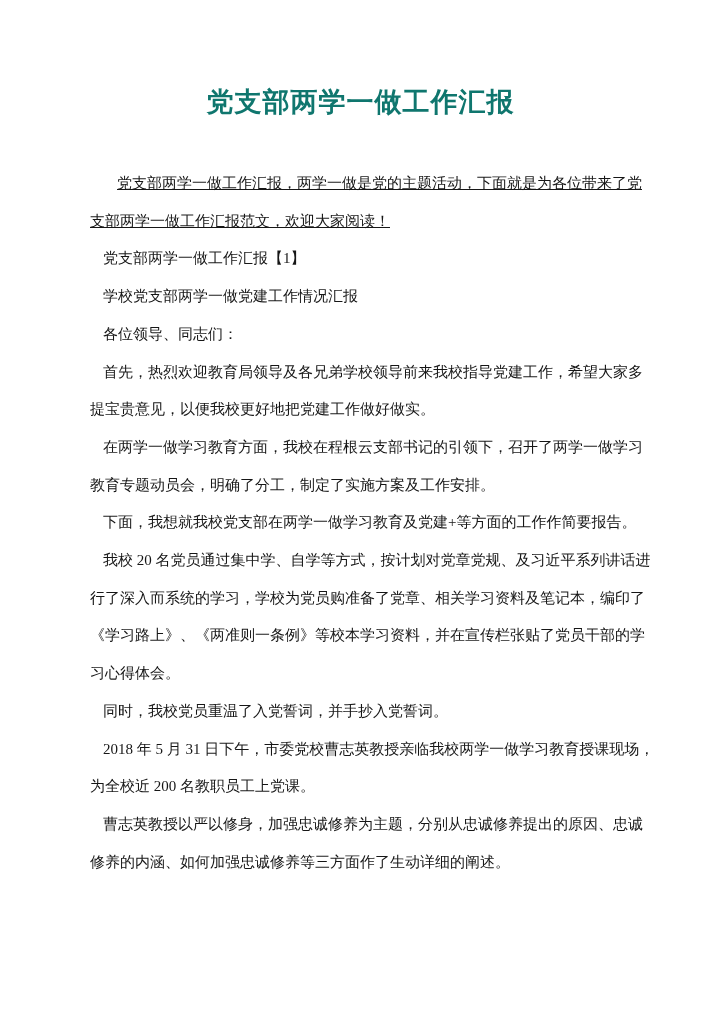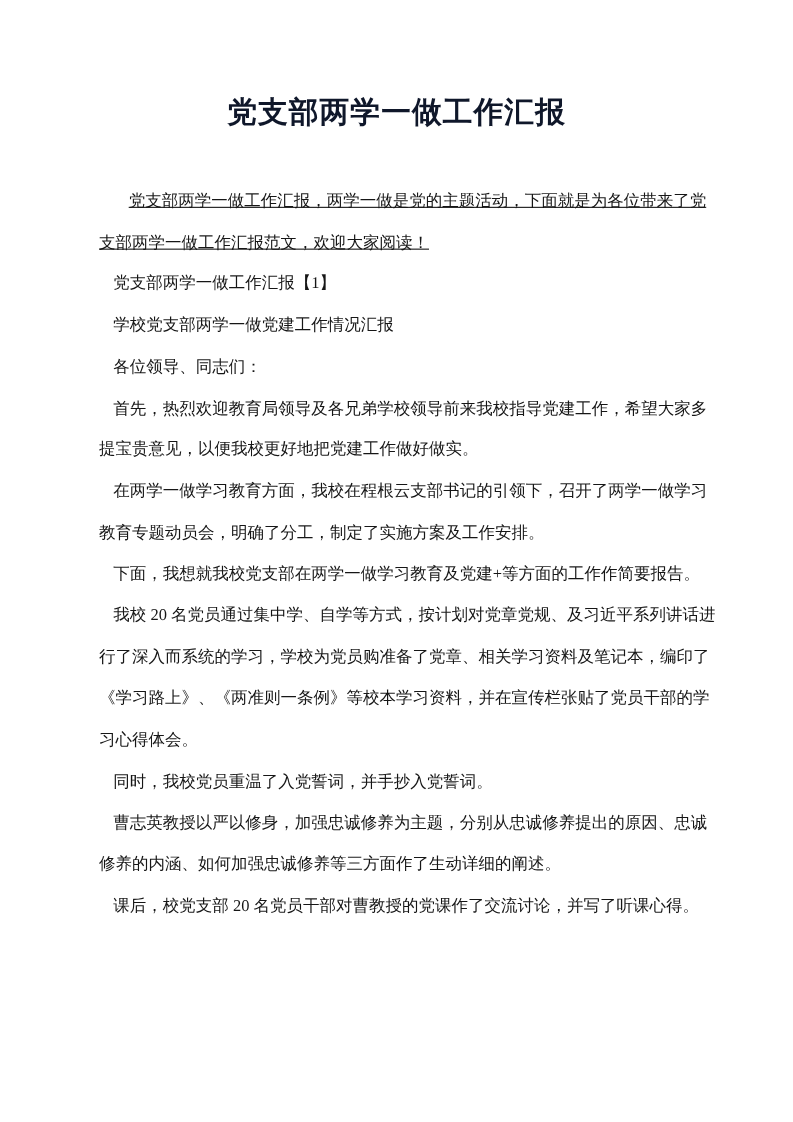--- a/index.html
+++ b/index.html
@@ -19,21 +19,21 @@
     width: 721px;
     height: 1020px;
     background: #ffffff;
   }
   .doc-title {
     margin: 84px 0 0 0;
     text-align: center;
     font-size: 27px;
     font-weight: 700;
     line-height: 36px;
-    color: #0f172a;
+    color: #0f766e;
     letter-spacing: 1px;
   }
   .content {
     margin: 45px 66px 0 90px; 
     font-size: 15px;
     line-height: 37.7px;
     text-align: left;
   }
   .content p {
     margin: 0;
@@ -56,17 +56,17 @@
   <div class="content">
     <p class="indent-lg">党支部两学一做工作汇报，两学一做是党的主题活动，下面就是为各位带来了党支部两学一做工作汇报范文，欢迎大家阅读！</p>
     <p>党支部两学一做工作汇报【1】</p>
     <p>学校党支部两学一做党建工作情况汇报</p>
     <p>各位领导、同志们：</p>
     <p>首先，热烈欢迎教育局领导及各兄弟学校领导前来我校指导党建工作，希望大家多提宝贵意见，以便我校更好地把党建工作做好做实。</p>
     <p>在两学一做学习教育方面，我校在程根云支部书记的引领下，召开了两学一做学习教育专题动员会，明确了分工，制定了实施方案及工作安排。</p>
     <p>下面，我想就我校党支部在两学一做学习教育及党建+等方面的工作作简要报告。</p>
     <p>我校 20 名党员通过集中学、自学等方式，按计划对党章党规、及习近平系列讲话进行了深入而系统的学习，学校为党员购准备了党章、相关学习资料及笔记本，编印了《学习路上》、《两准则一条例》等校本学习资料，并在宣传栏张贴了党员干部的学习心得体会。</p>
     <p>同时，我校党员重温了入党誓词，并手抄入党誓词。</p>
+    <p>2018 年 5 月 31 日下午，市委党校曹志英教授亲临我校两学一做学习教育授课现场，为全校近 200 名教职员工上党课。</p>
     <p>曹志英教授以严以修身，加强忠诚修养为主题，分别从忠诚修养提出的原因、忠诚修养的内涵、如何加强忠诚修养等三方面作了生动详细的阐述。</p>
-    <p>课后，校党支部 20 名党员干部对曹教授的党课作了交流讨论，并写了听课心得。</p>
   </div>
 
 </div>
 
 </body></html>

